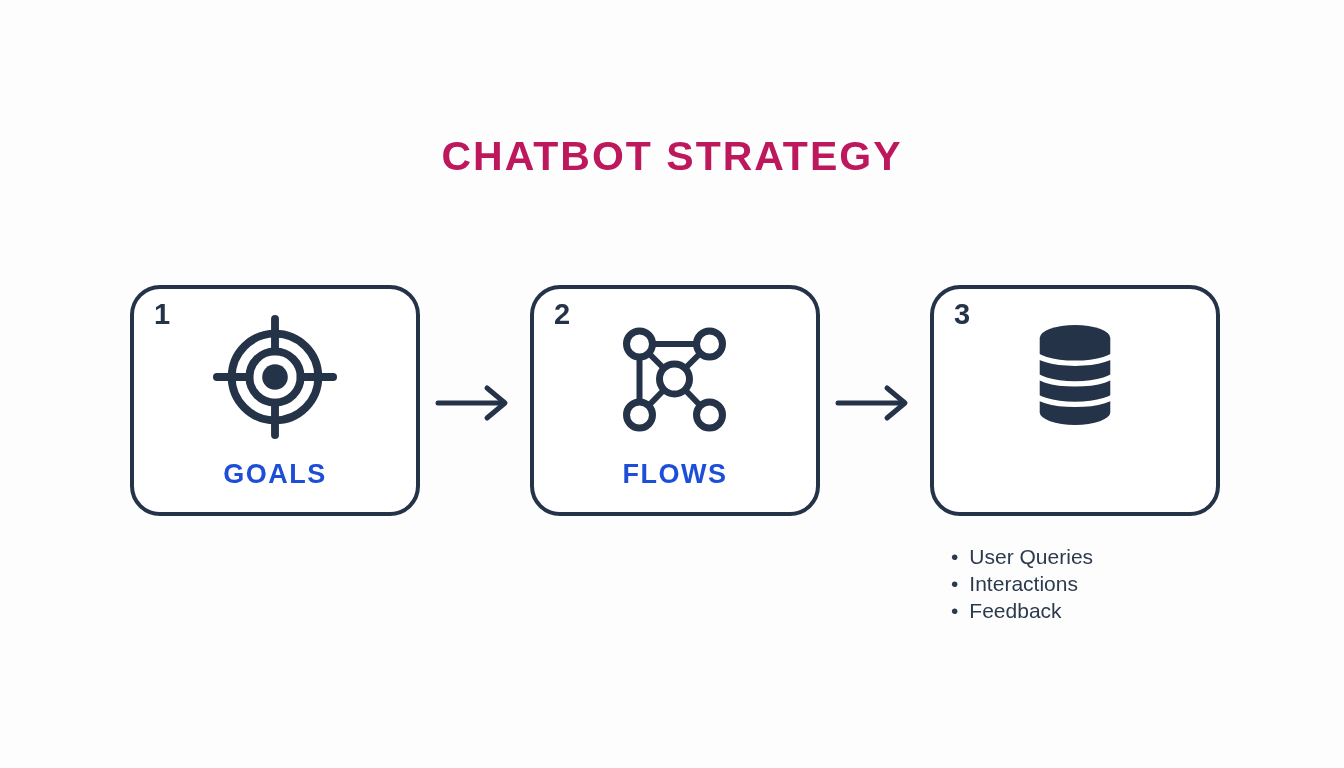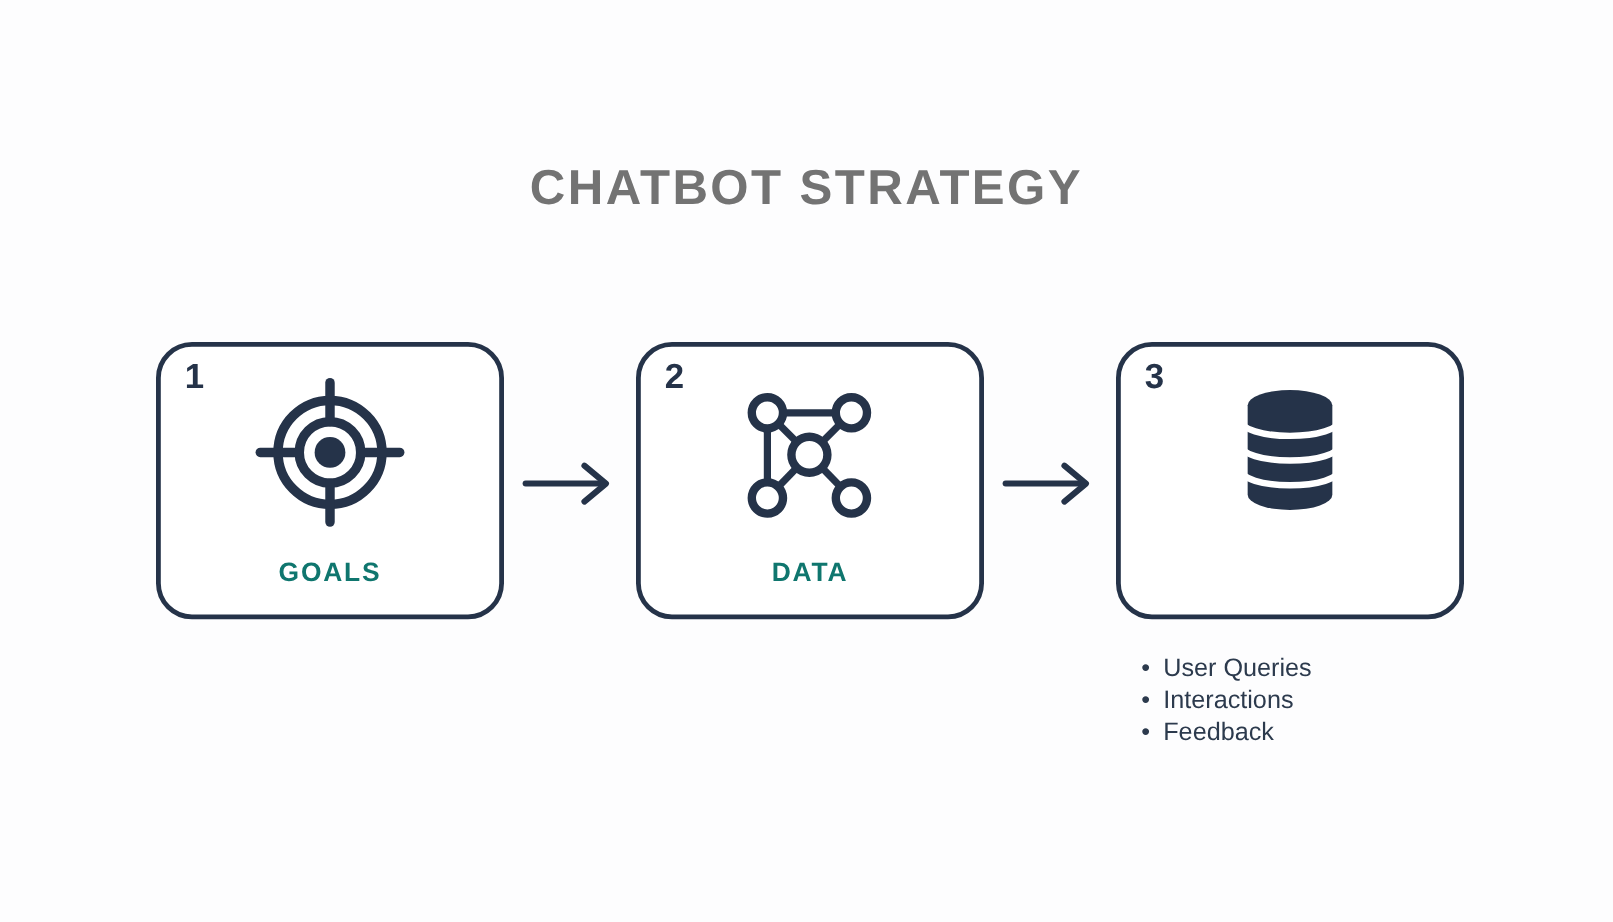--- a/index.html
+++ b/index.html
@@ -8,21 +8,21 @@
     width:1344px;height:768px;
     background:#fdfdfe;
     font-family:"Liberation Sans", sans-serif;
     color:#253349;
     overflow:hidden;
   }
   .title{
     position:absolute;top:133px;left:0;width:100%;
     text-align:center;
     font-size:41px;font-weight:bold;letter-spacing:2px;
-    color:#737373;
+    color:#be185d;
   }
   .card{
     position:absolute;top:285px;width:290px;height:231px;
     border:4px solid #253349;border-radius:30px;
     background:#ffffff;box-sizing:border-box;
   }
   .card-1{left:130px;}
   .card-2{left:530px;}
   .card-3{left:930px;}
   .num{
@@ -31,22 +31,22 @@
   }
   .icon-wrap{
     position:absolute;left:50%;transform:translateX(-50%);
   }
   .icon-target{top:24px;}
   .icon-network{top:33px;}
   .icon-database{top:30px;}
   .label{
     position:absolute;bottom:22px;left:0;width:100%;
     text-align:center;
-    font-size:22px;font-weight:bold;letter-spacing:1.5px;
-    color:#0f766e;
+    font-size:27px;font-weight:bold;letter-spacing:1.5px;
+    color:#1d4ed8;
   }
   .arrow{position:absolute;top:381px;}
   .arrow-1{left:435px;}
   .arrow-2{left:835px;}
   .notes{
     position:absolute;left:951px;top:543px;
     list-style:none;margin:0;padding:0;
   }
   .notes li{
     display:flex;align-items:baseline;gap:11px;
@@ -105,21 +105,21 @@
         </g>
         <g stroke="#253349" stroke-width="7" fill="#ffffff">
           <circle cx="27" cy="22" r="13"></circle>
           <circle cx="97" cy="22" r="13"></circle>
           <circle cx="62" cy="57" r="15"></circle>
           <circle cx="27" cy="93" r="13"></circle>
           <circle cx="97" cy="93" r="13"></circle>
         </g>
       </svg>
     </div>
-    <div class="label">DATA</div>
+    <div class="label">FLOWS</div>
   </div>
 
   <div class="arrow arrow-2">
     <svg width="80" height="44" viewBox="0 0 80 44" aria-hidden="true">
       <g stroke="#253349" stroke-width="5" fill="none" stroke-linecap="round" stroke-linejoin="round">
         <line x1="3" y1="22" x2="68" y2="22"></line>
         <polyline points="52,7 70,22 52,37"></polyline>
       </g>
     </svg>
   </div>

